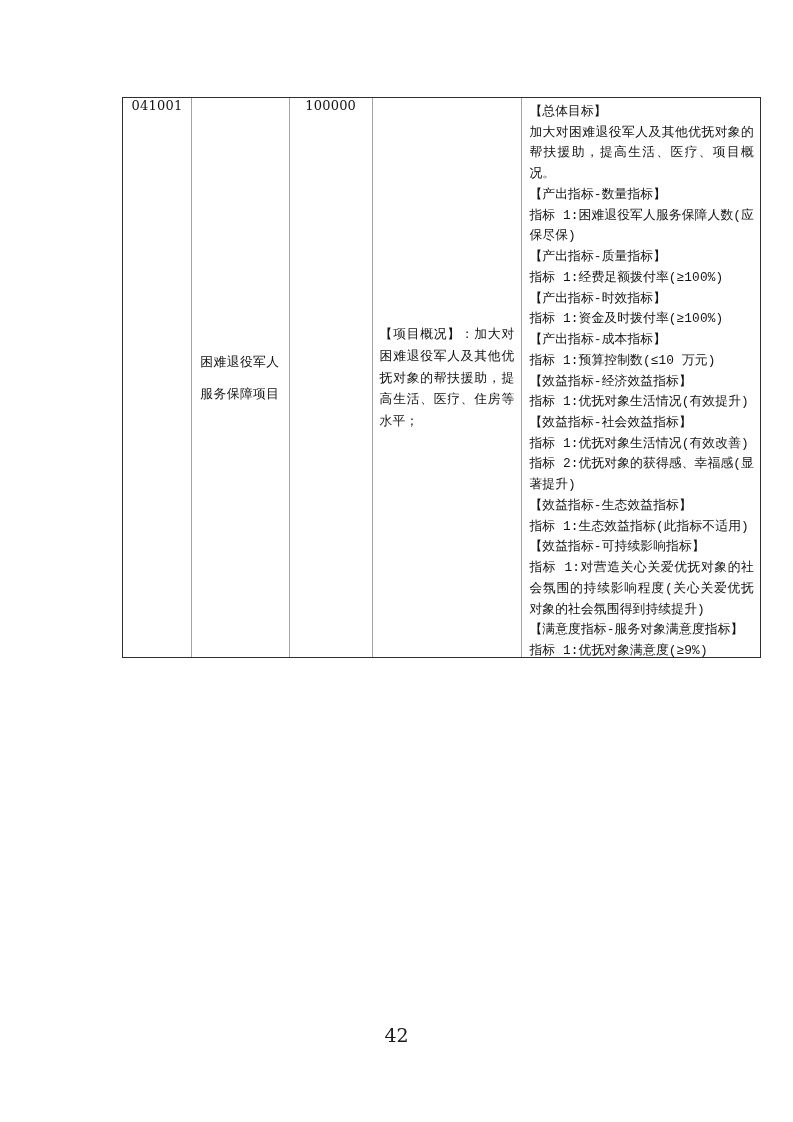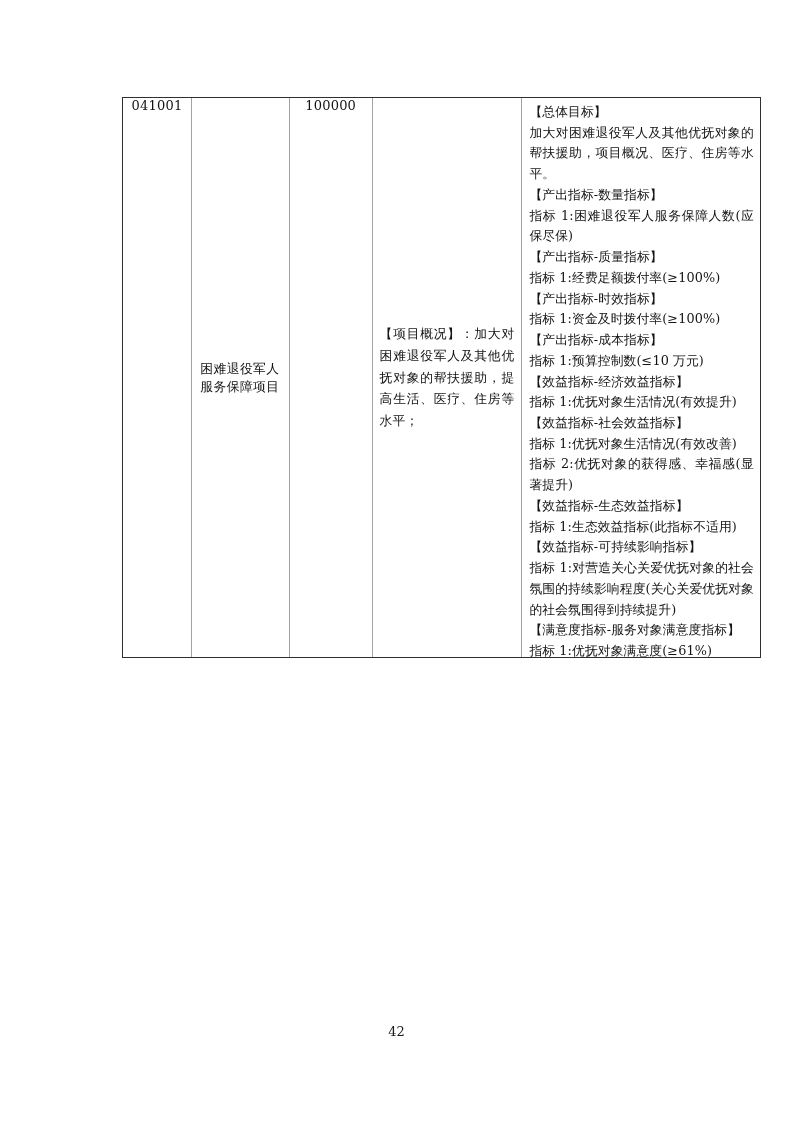--- a/index.html
+++ b/index.html
@@ -26,25 +26,25 @@
   .col {
     border-right: 1px solid #a3a3a3;
     height: 100%;
     font-size: 12.8px;
   }
   .col:last-child { border-right: none; }
   .c1 { width: 69px; display: flex; align-items: flex-start; justify-content: center; }
   .c2 { width: 98px; display: flex; align-items: center; justify-content: center; }
   .c3 { width: 83px; display: flex; justify-content: center; }
   .c4 { width: 150px; display: flex; align-items: center; padding: 4px 7px; }
-  .c5 { width: 238px; padding: 4px 6px 0 7px; }
+  .c5 { width: 238px; padding: 4px 6px 0 7px; font-family: Liberation Mono, monospace; }
   .code-text, .amount-text { font-size: 13px; letter-spacing: 0.2px; }
   .name-text {
     width: 80px;
-    line-height: 18px;
+    line-height: 32px;
     text-align: left;
     letter-spacing: 0.4px;
   }
   .overview-text {
     width: 100%;
     line-height: 21.7px;
     text-align: justify;
     text-justify: inter-ideograph;
     letter-spacing: 0.2px;
   }
@@ -53,21 +53,21 @@
     text-align: justify;
     text-justify: inter-ideograph;
     letter-spacing: 0.1px;
   }
   .page-number {
     position: absolute;
     left: 0;
     right: 0;
     top: 1024px;
     text-align: center;
-    font-size: 13px;
+    font-size: 19px;
     color: #1a1a1a;
   }
 </style>
 </head>
 <body>
 
 <div class="page">
 
   <div class="doc-table">
 
@@ -82,39 +82,39 @@
     <div class="col c3">
       <span class="amount-text">100000</span>
     </div>
 
     <div class="col c4">
       <div class="overview-text">【项目概况】：加大对困难退役军人及其他优抚对象的帮扶援助，提高生活、医疗、住房等水平；</div>
     </div>
 
     <div class="col c5">
         <div class="ind-line">【总体目标】</div>
-        <div class="ind-line">加大对困难退役军人及其他优抚对象的帮扶援助，项目概况、医疗、住房等水平。</div>
+        <div class="ind-line">加大对困难退役军人及其他优抚对象的帮扶援助，提高生活、医疗、项目概况。</div>
         <div class="ind-line">【产出指标-数量指标】</div>
         <div class="ind-line">指标 1:困难退役军人服务保障人数(应保尽保)</div>
         <div class="ind-line">【产出指标-质量指标】</div>
         <div class="ind-line">指标 1:经费足额拨付率(≥100%)</div>
         <div class="ind-line">【产出指标-时效指标】</div>
         <div class="ind-line">指标 1:资金及时拨付率(≥100%)</div>
         <div class="ind-line">【产出指标-成本指标】</div>
         <div class="ind-line">指标 1:预算控制数(≤10 万元)</div>
         <div class="ind-line">【效益指标-经济效益指标】</div>
         <div class="ind-line">指标 1:优抚对象生活情况(有效提升)</div>
         <div class="ind-line">【效益指标-社会效益指标】</div>
         <div class="ind-line">指标 1:优抚对象生活情况(有效改善)</div>
         <div class="ind-line">指标 2:优抚对象的获得感、幸福感(显著提升)</div>
         <div class="ind-line">【效益指标-生态效益指标】</div>
         <div class="ind-line">指标 1:生态效益指标(此指标不适用)</div>
         <div class="ind-line">【效益指标-可持续影响指标】</div>
         <div class="ind-line">指标 1:对营造关心关爱优抚对象的社会氛围的持续影响程度(关心关爱优抚对象的社会氛围得到持续提升)</div>
         <div class="ind-line">【满意度指标-服务对象满意度指标】</div>
-        <div class="ind-line">指标 1:优抚对象满意度(≥61%)</div>
+        <div class="ind-line">指标 1:优抚对象满意度(≥9%)</div>
       </div>
 
   </div>
 
   <div class="page-number">42</div>
 
 </div>
 
 </body></html>

